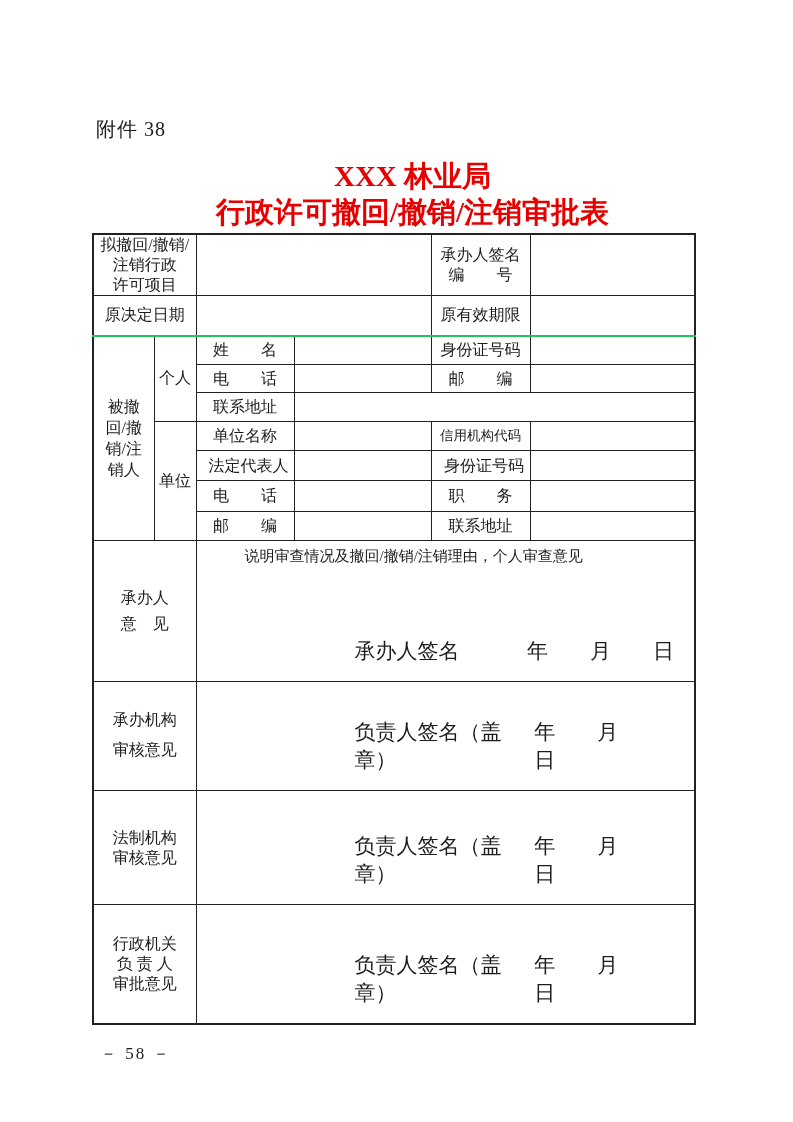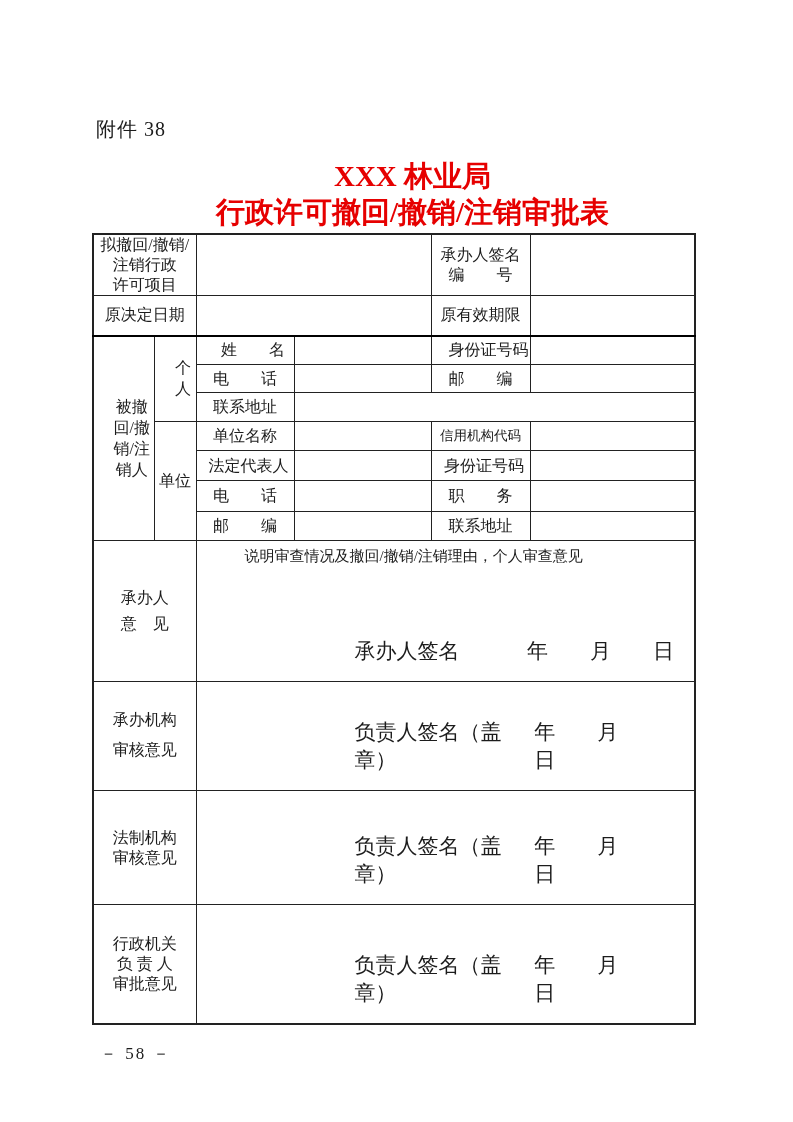--- a/index.html
+++ b/index.html
@@ -30,21 +30,21 @@
     font-size:16px;
   }
   table.form td {
     border:1px solid #222;
     text-align:center; vertical-align:middle;
     white-space:pre-line;
     padding:0;
     overflow:hidden;
   }
   table.form { border:2px solid #222; }
-  tr.heavy-bottom td { border-bottom:2px solid #000000;font-family:Liberation Serif, serif; }
+  tr.heavy-bottom td { border-bottom:2px solid #22c55e;font-family:Liberation Serif, serif; }
   td.lbl { line-height:20px; }
   td.small-lbl { font-size:13.5px; }
   td.vert-lbl { line-height:21px; }
   td.op-lbl-loose { line-height:26px; }
   td.op-lbl-wide  { line-height:30px;font-family:Liberation Mono, monospace; }
   td.op-lbl-tight { line-height:20px; }
   td.content-cell { vertical-align:top; }
   .op-content {
     display:flex; flex-direction:column; justify-content:space-between;
     height:100%; text-align:left;padding-left:40px;
@@ -55,21 +55,21 @@
     display:flex; justify-content:space-between; align-items:flex-end;
     padding:0 20px 16px 118px; font-size:21px;
   }
   .footer {
     position:absolute; left:100px; top:1042px;
     font-size:17px; letter-spacing:2px;
   }
   
   tr.r1  td { height:60px; }
   tr.r2  td { height:40px; }
-  tr.r3  td { height:29px;padding-left:16px; }
+  tr.r3  td { height:29px; }
   tr.r4  td { height:28px; }
   tr.r5  td { height:29px; }
   tr.r6  td { height:29px; }
   tr.r7  td { height:30px;padding-left:7px; }
   tr.r8  td { height:31px; }
   tr.r9  td { height:29px; }
   tr.r10 td { height:141px; }
   tr.r11 td { height:108px; }
   tr.r12 td { height:114px; }
   tr.r13 td { height:119px; }

